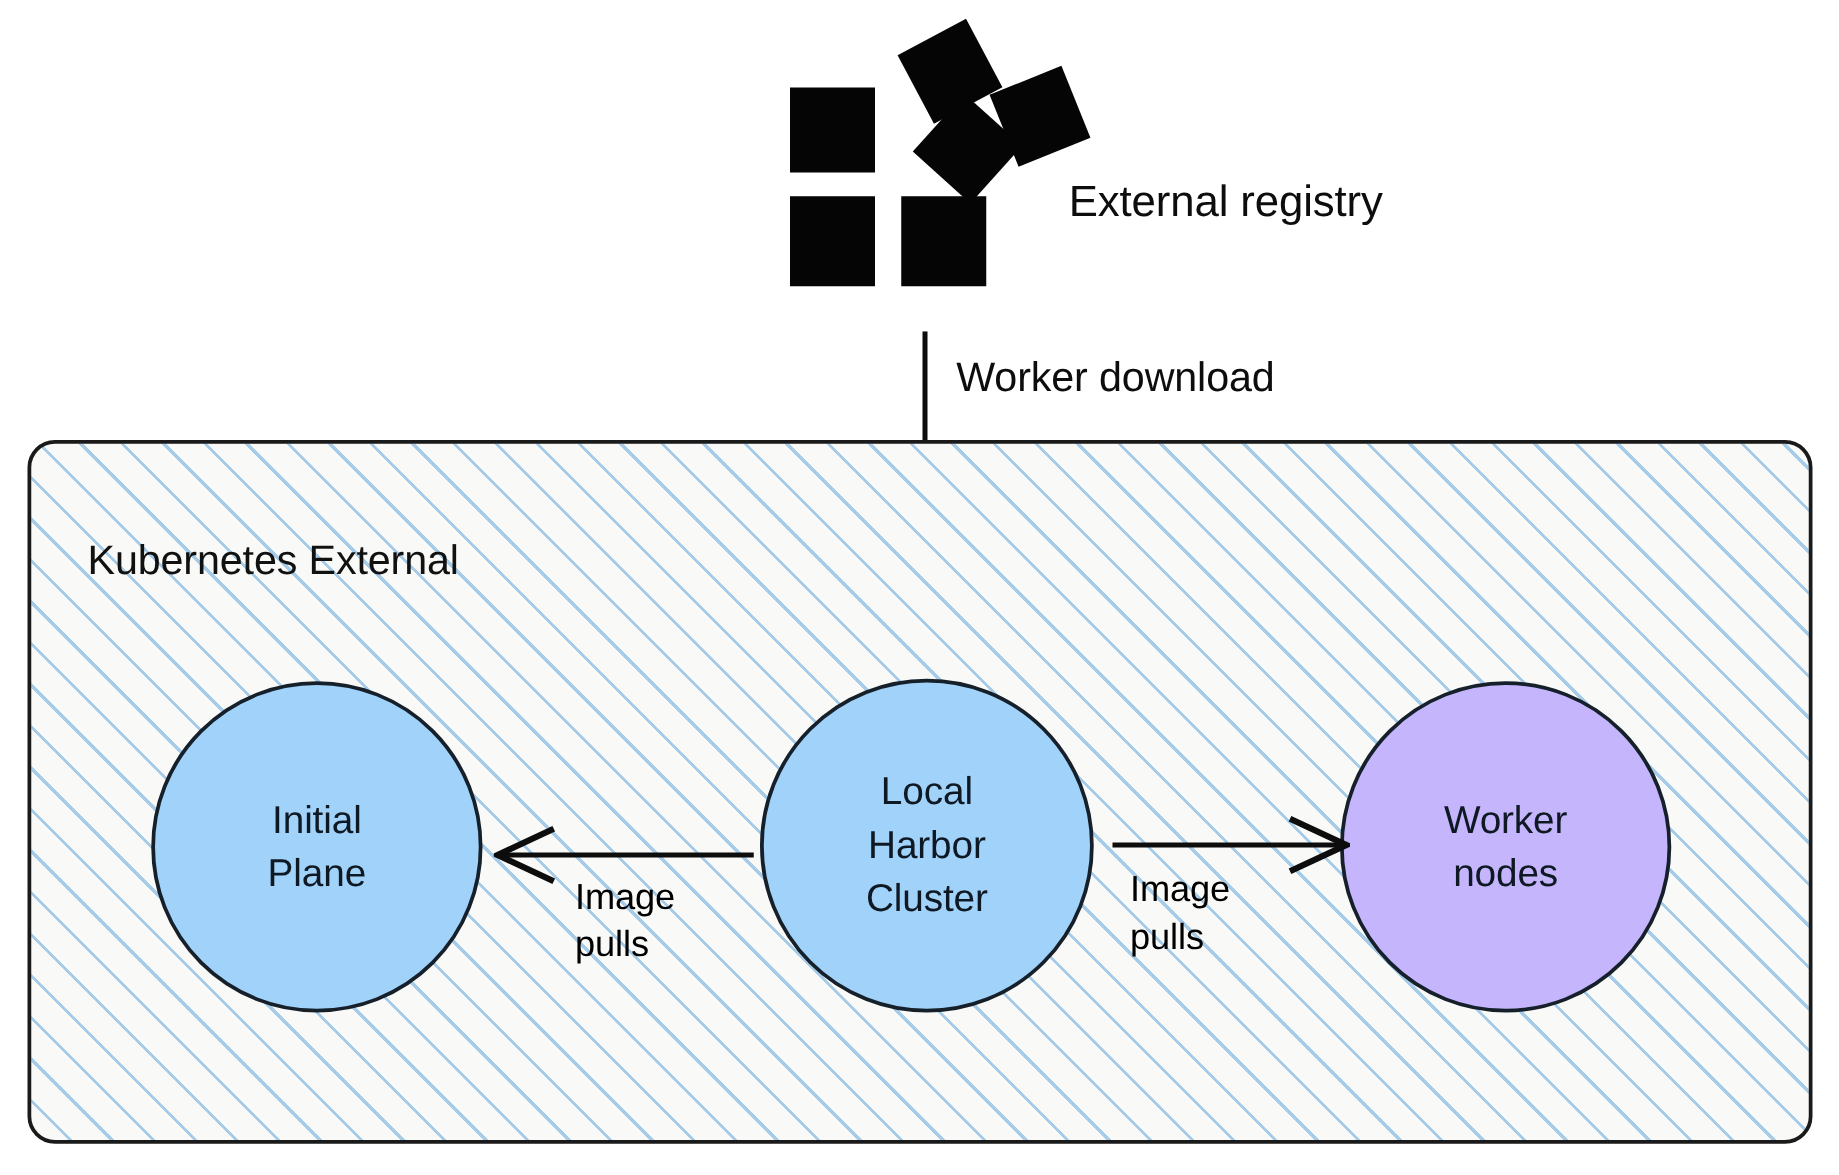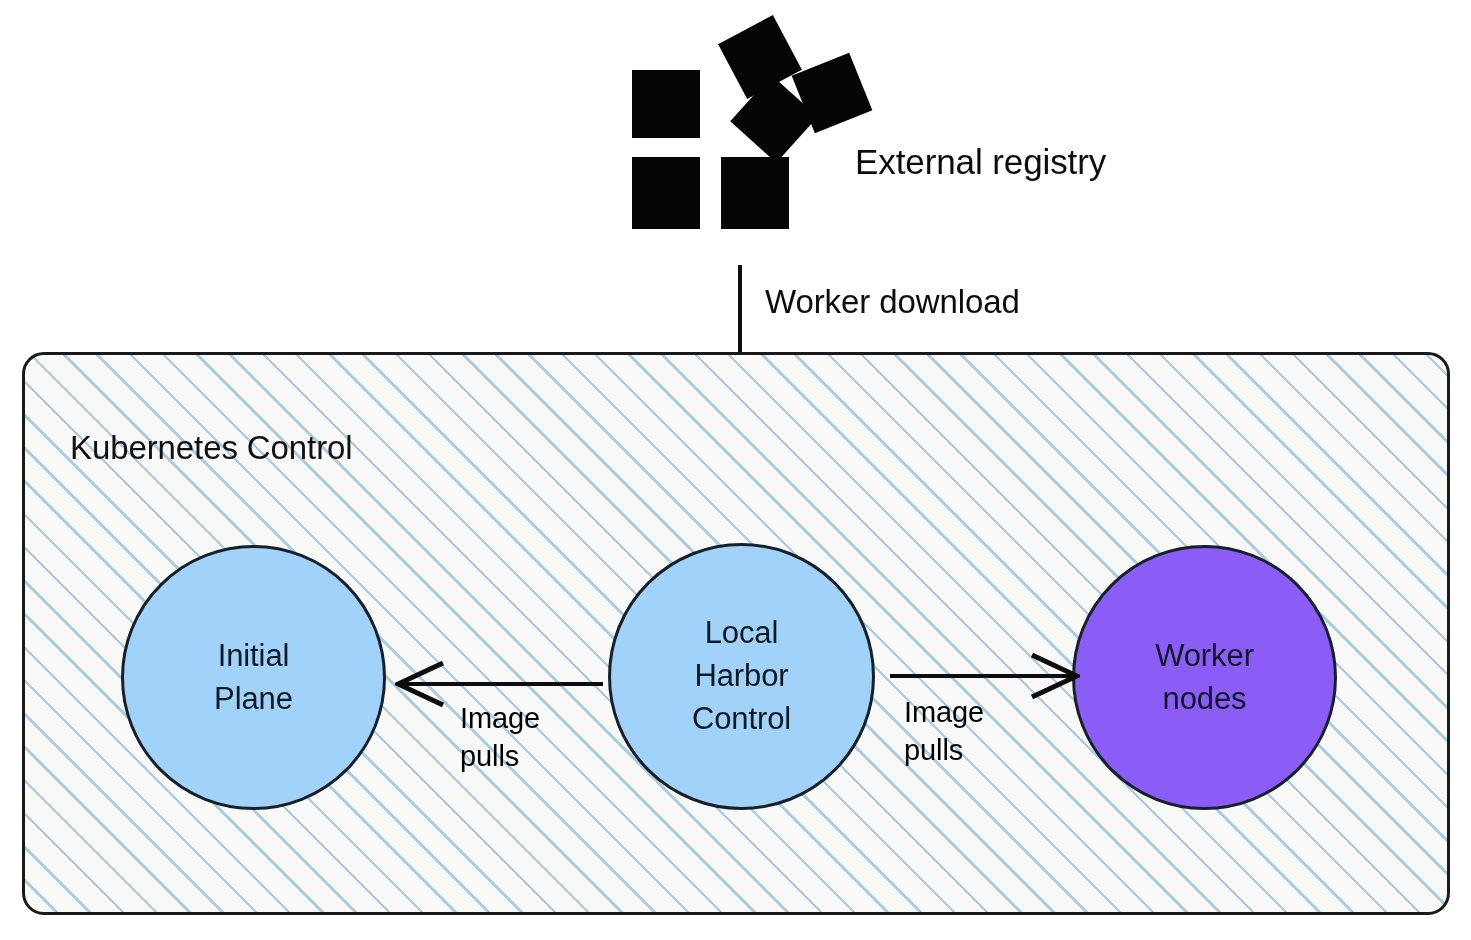--- a/index.html
+++ b/index.html
@@ -116,21 +116,21 @@
     left: 121px;  top: 545px;  width: 265px; height: 265px;
     background: #a1d2f9;
   }
   #circle-local-harbor {
     left: 608px;  top: 543px;  width: 267px; height: 267px;
     background: #a1d2f9;
     justify-content: center;
   }
   #circle-worker-nodes {
     left: 1072px; top: 545px;  width: 265px; height: 265px;
-    background: #8b5cf6;
+    background: #c4b5fd;
   }
   .node-circle .line { display: block; }
 
   
   #arrow-left-pull {
     position: absolute;
     left: 395px;
     top: 660px;
     width: 210px;
     height: 48px;
@@ -169,34 +169,34 @@
   <div id="registry-label">External registry</div>
 
   <svg id="initial-download-arrow" viewBox="0 0 110 250" xmlns="http://www.w3.org/2000/svg">
     <line x1="50" y1="0" x2="50" y2="238" stroke="#0d0d0d" stroke-width="4"></line>
     <polyline points="31,196 50,243 69,196" fill="none" stroke="#0d0d0d" stroke-width="5" stroke-linecap="butt" stroke-linejoin="miter"></polyline>
   </svg>
 
   <div id="initial-download-label">Worker download</div>
 
   <div id="cluster-box"></div>
-  <div id="cluster-label">Kubernetes Control</div>
+  <div id="cluster-label">Kubernetes External</div>
 
   <div id="circle-control-plane" class="node-circle">
     <div>
       <span class="line">Initial</span>
       <span class="line">Plane</span>
     </div>
   </div>
 
   <div id="circle-local-harbor" class="node-circle">
     <div>
       <span class="line">Local</span>
       <span class="line">Harbor</span>
-      <span class="line">Control</span>
+      <span class="line">Cluster</span>
     </div>
   </div>
 
   <div id="circle-worker-nodes" class="node-circle">
     <div>
       <span class="line">Worker</span>
       <span class="line">nodes</span>
     </div>
   </div>
 

